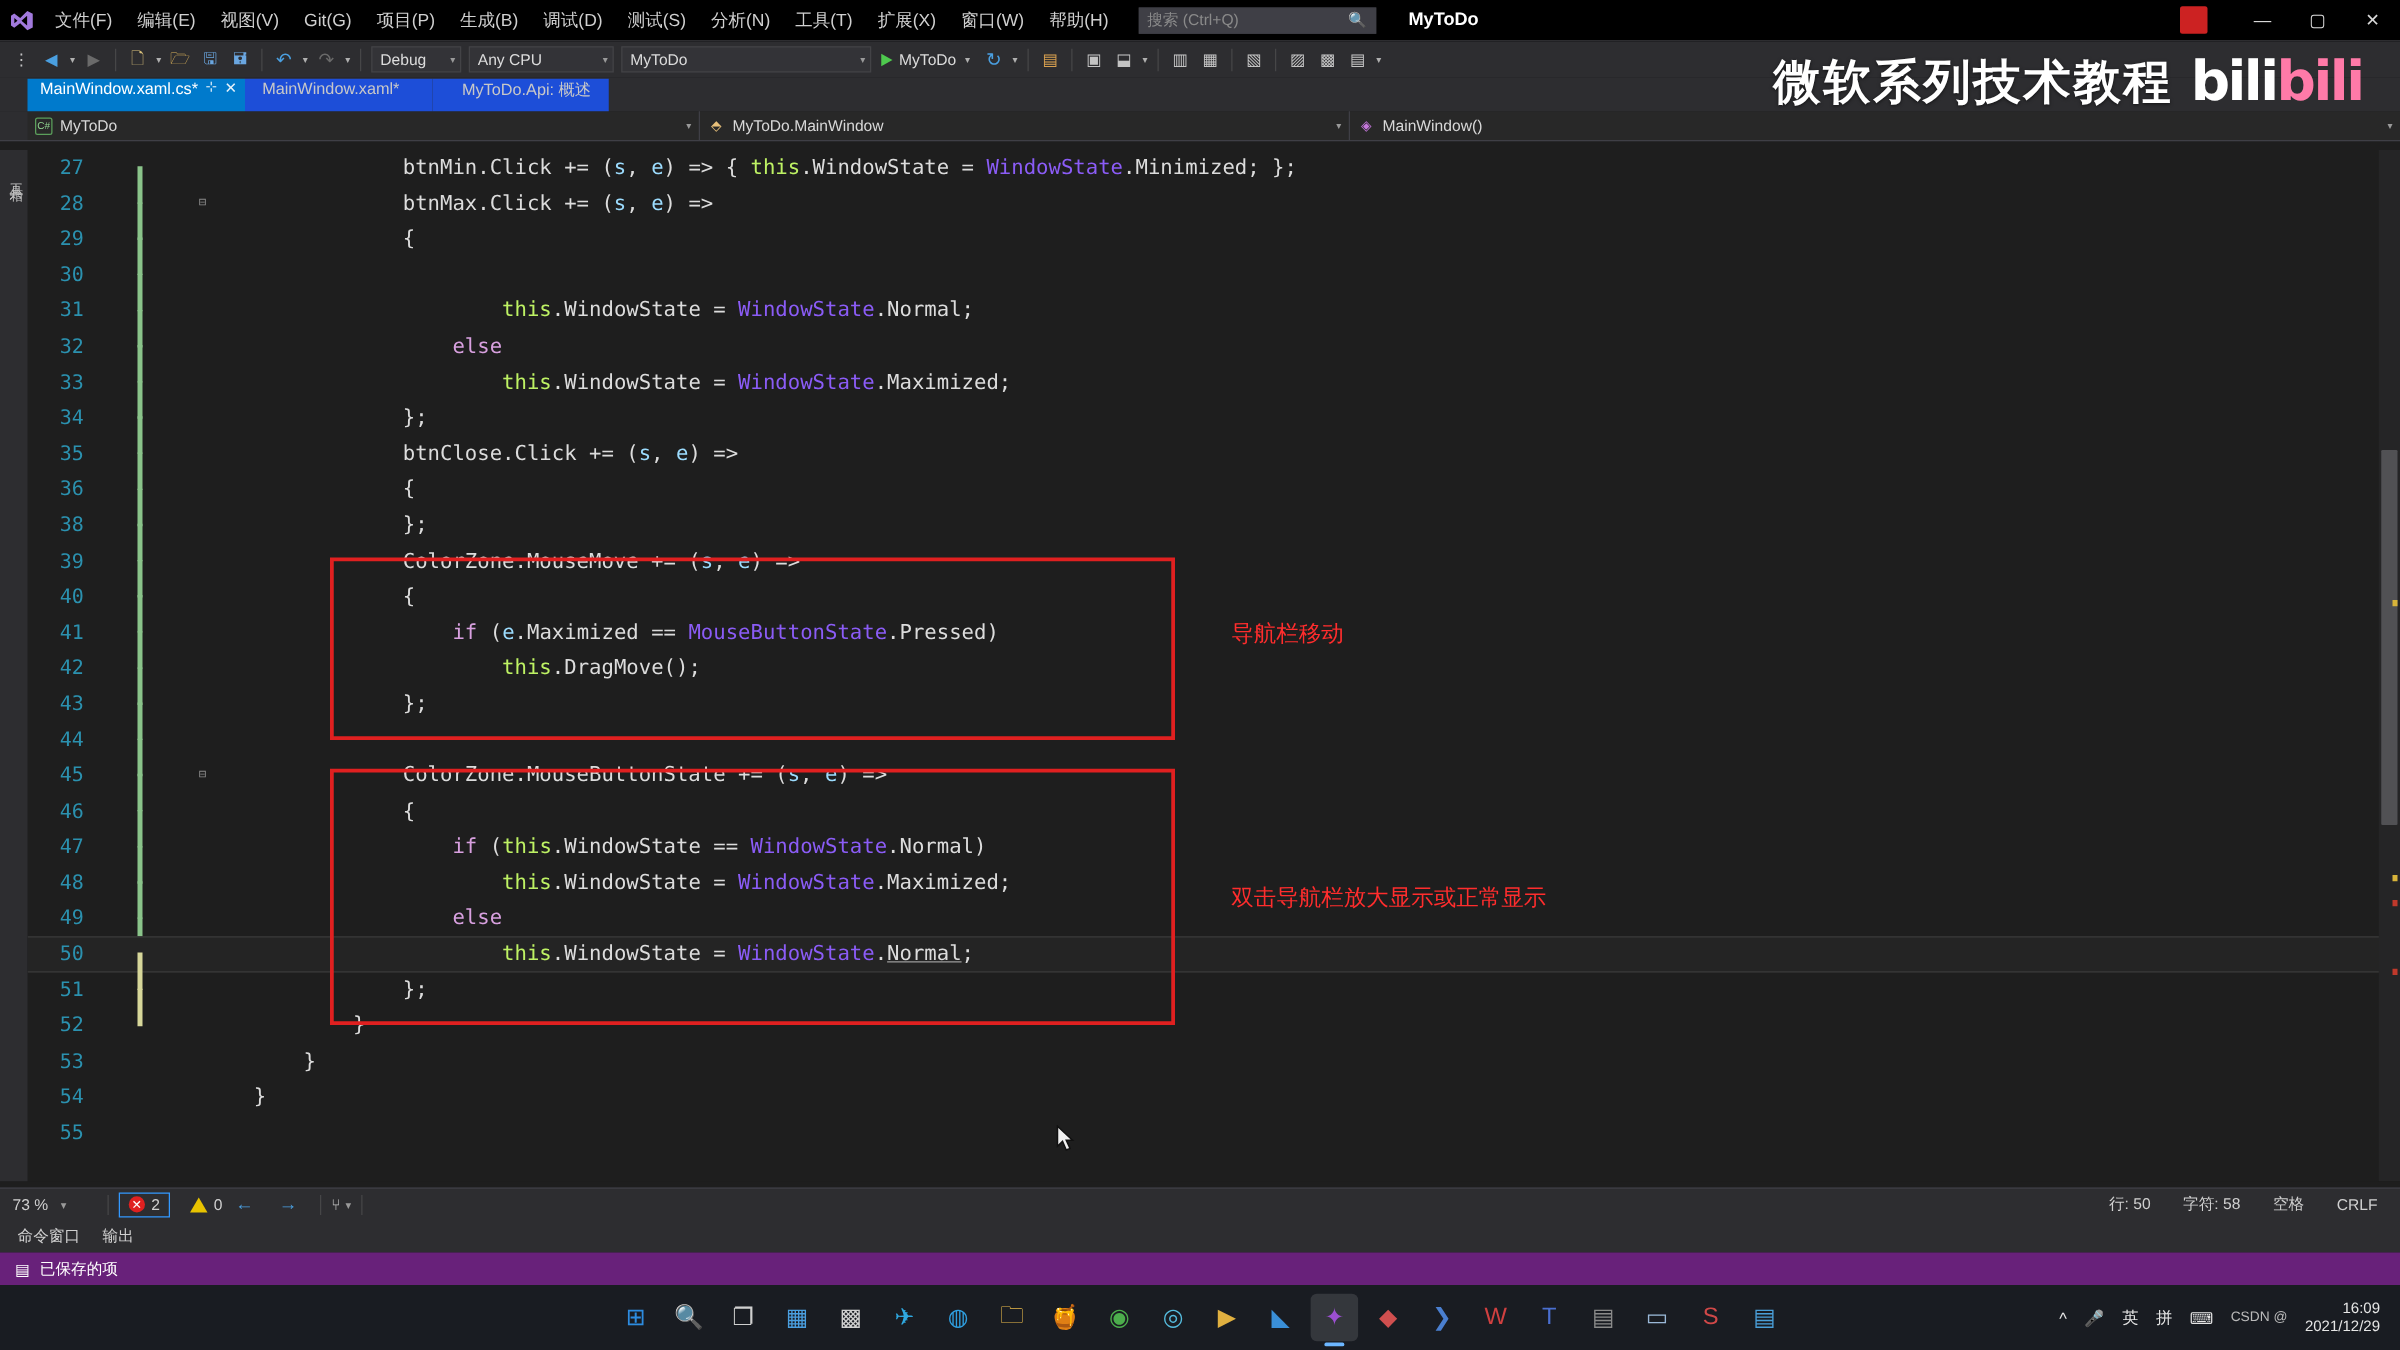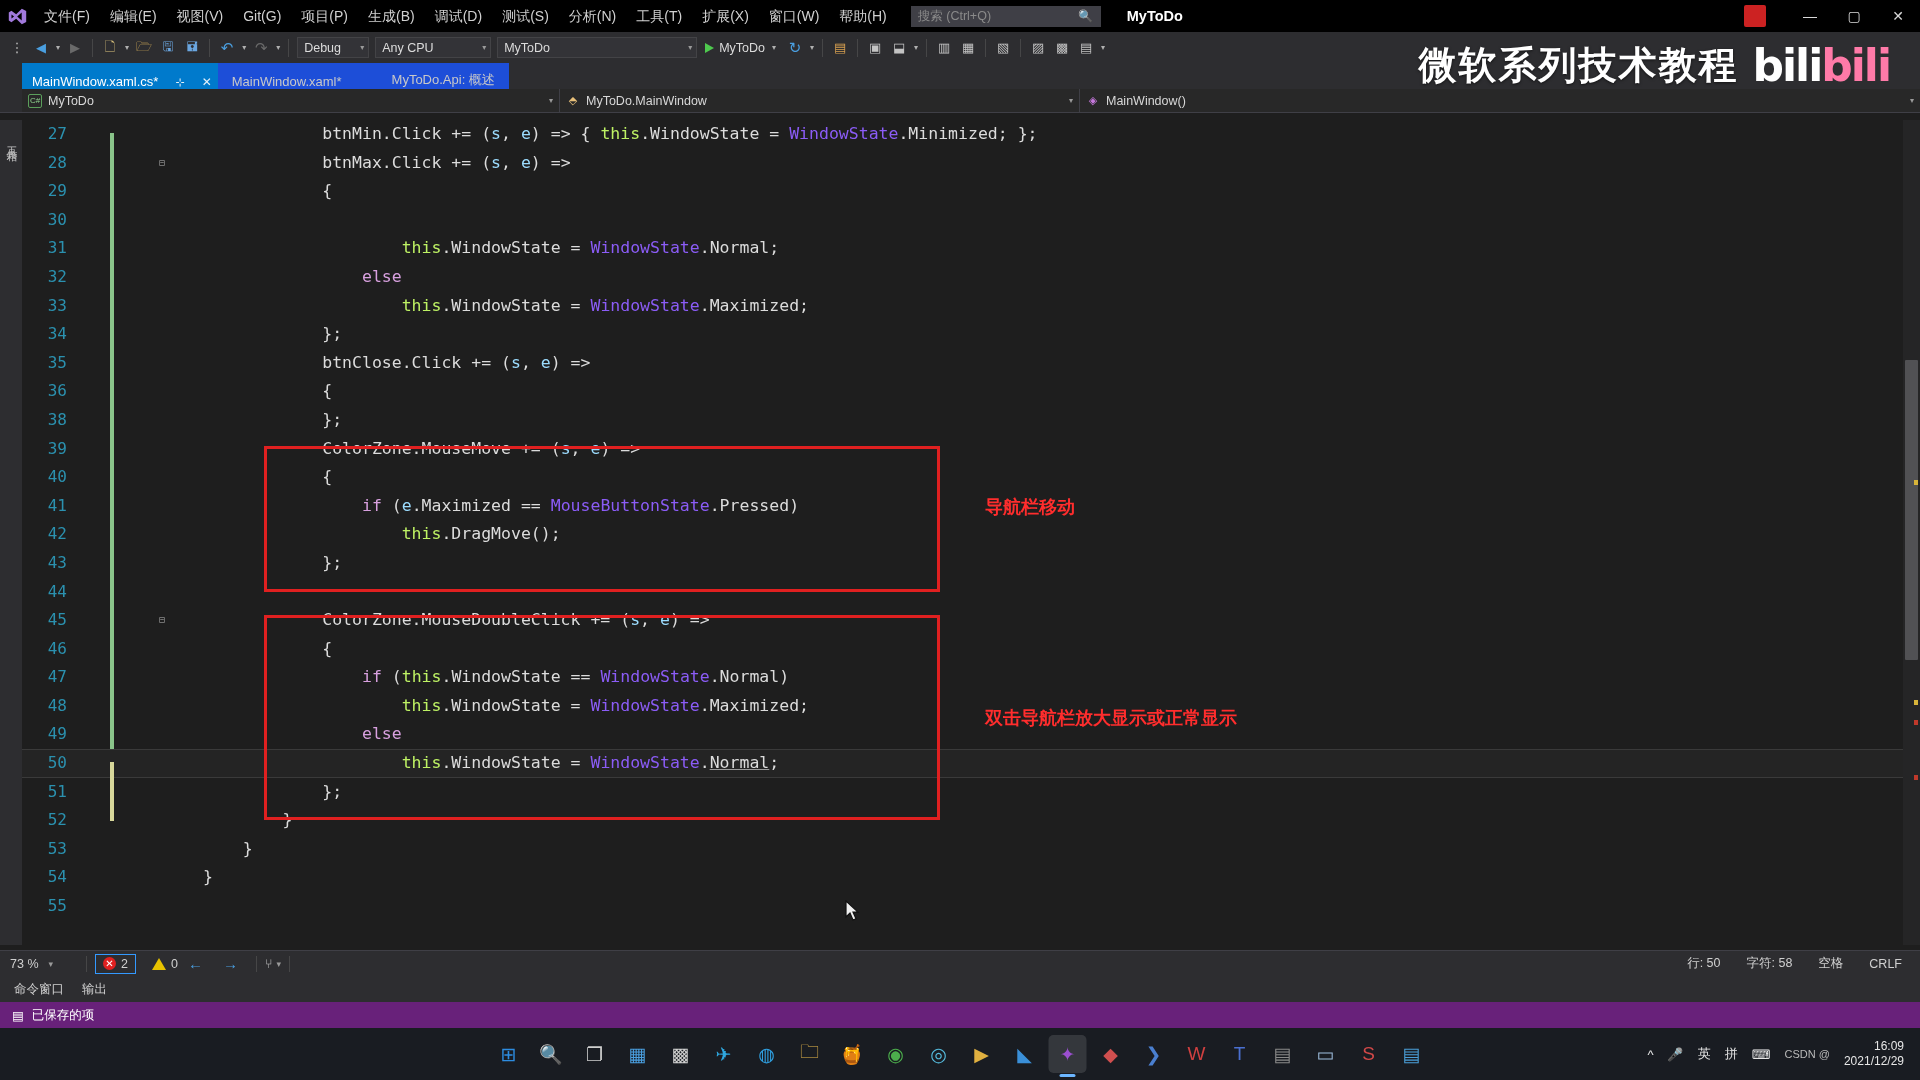--- a/index.html
+++ b/index.html
@@ -71,22 +71,22 @@
   .wm-cn{ color:#ffffff; font-size:38px; font-weight:bold; letter-spacing:2px;
           text-shadow:0 1px 3px rgba(0,0,0,.6); }
   .wm-b{ color:#ffffff; font-size:44px; font-weight:bold; letter-spacing:-2px;
          font-family:"DejaVu Sans", sans-serif; }
   .wm-b .pink{ color:#ff7aa8; }
 
   
   .tabrow{ height:27px; background:#2d2d30; display:flex; align-items:flex-end;
            position:relative; }
   .leftdock{ width:22px; height:100%; background:#2d2d30; }
-  .tab{ height:26px; display:flex; align-items:flex-end; padding:0 6px 0 10px;
-        font-size:13px; color:#c8c8c8; gap:17px; }
+  .tab{ height:26px; display:flex; align-items:flex-start; padding:0 6px 0 10px;
+        font-size:13px; color:#c8c8c8; gap:6px; }
   .tab.active{ background:#007acc; color:#ffffff; }
   .tab .pin{ font-size:11px; opacity:.9; }
   .tab .x{ font-size:12px; opacity:.9; }
   .tab.inactive{ background:#1d4ed8; }
 
   
   .navbar{
     height:24px; background:#282828; display:flex; align-items:center;
     border-bottom:1px solid #3f3f46; font-size:12.5px; color:#d8d8d8;
   }
@@ -127,21 +127,21 @@
 
   .k{color:#bef264}        
   .kp{color:#d8a0df}       
   .ty{color:#8b5cf6}
   .par{color:#9cdcfe}      
   .pl{color:#dcdcdc}
   .ul{ text-decoration:underline; text-decoration-color:#9a9a9a; }
 
   
   .redbox{ position:absolute; border:3px solid #e02020; pointer-events:none; }
-  .annot{ position:absolute; color:#ff2d2d; font-size:18px; font-weight:bold;
+  .annot{ position:absolute; color:#ff2d2d; font-size:18px; font-weight:normal;
           font-family:"DejaVu Sans", sans-serif; white-space:nowrap;text-align:right; }
 
   
   .vscroll{ position:absolute; right:0; top:0; bottom:0; width:17px; background:#252526; }
   .vthumb{ position:absolute; left:2px; width:13px; background:#515154; border-radius:1px; }
   .vmark{ position:absolute; right:2px; width:4px; height:5px; }
 
   
   .cursor{ position:absolute; z-index:30; pointer-events:none; }
 
@@ -468,21 +468,21 @@
             </div>
             <div class="fold"></div>
             <div class="txt"><span class="pl"></span></div>
           </div>
           <div class="crow">
             <div class="gut">45</div>
             <div class="mark">
               <div class="chg green"></div>
             </div>
             <div class="fold">⊟</div>
-            <div class="txt"><span class="pl">            ColorZone.MouseDoubleClick += (</span><span class="par">s</span><span class="pl">, </span><span class="par">e</span><span class="pl">) =&gt;</span></div>
+            <div class="txt"><span class="pl">            ColorZone.MouseButtonState += (</span><span class="par">s</span><span class="pl">, </span><span class="par">e</span><span class="pl">) =&gt;</span></div>
           </div>
           <div class="crow">
             <div class="gut">46</div>
             <div class="mark">
               <div class="chg green"></div>
             </div>
             <div class="fold"></div>
             <div class="txt"><span class="pl">            {</span></div>
           </div>
           <div class="crow">

